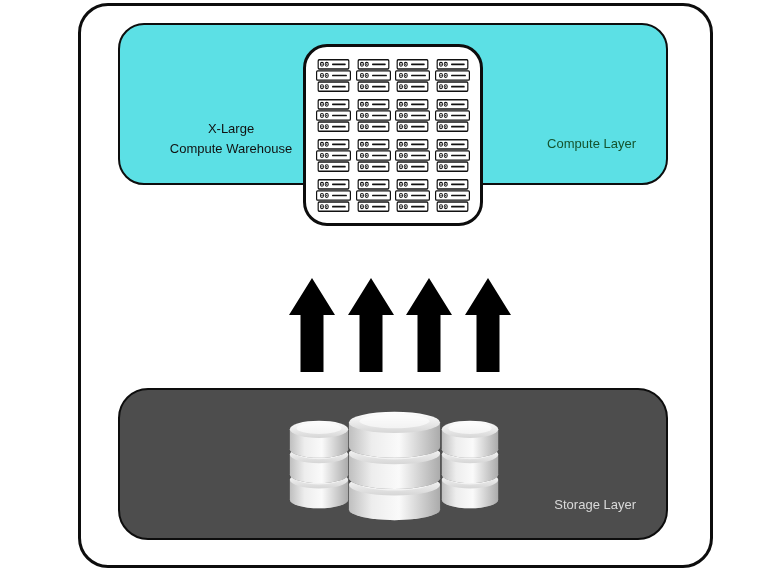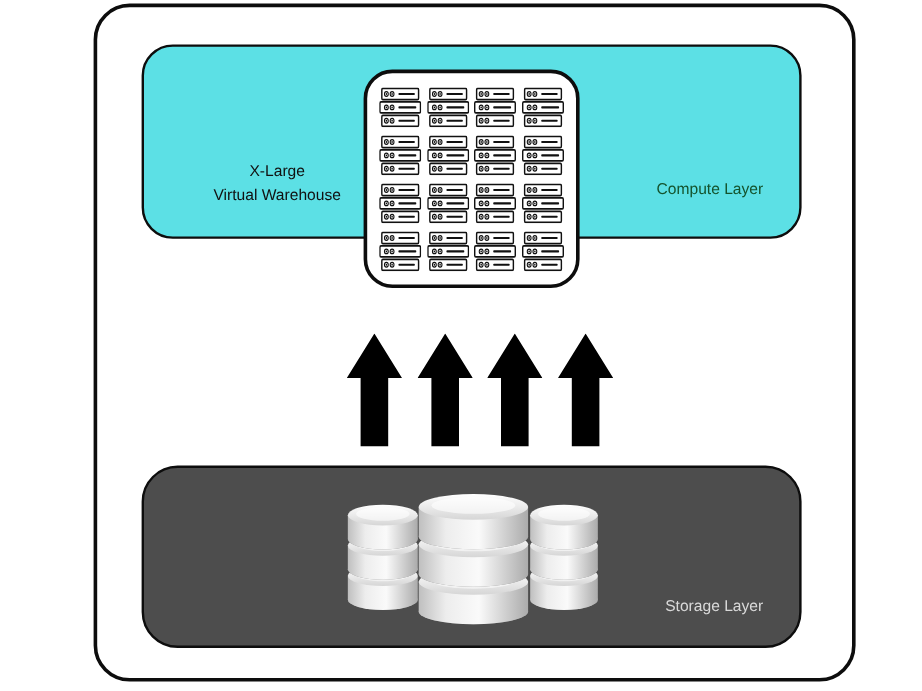--- a/index.html
+++ b/index.html
@@ -19,21 +19,21 @@
     width: 635px; height: 565px;
     border: 3px solid #0d0d0d;
     border-radius: 30px;
     background: #ffffff;
   }
 
   
   .compute-box {
     position: absolute;
     box-sizing: border-box;
-    left: 37px; top: 31px;
+    left: 37px; top: 17px;
     width: 550px; height: 162px;
     background: var(--compute-fill, #5CE0E5);
     border: 2px solid #0d0d0d;
     border-radius: 26px;
   }
   .warehouse-label {
     position: absolute;
     left: 4px; top: 94px;
     width: 214px;
     text-align: center;
@@ -164,21 +164,21 @@
         <polygon fill="currentColor" points="23,0 46,37 34.5,37 34.5,94 11.5,94 11.5,37 0,37"></polygon>
       </g>
     </defs>
   </svg>
 
   <div class="outer-box">
 
     <div class="compute-box">
       <div class="warehouse-label">
         <div>X-Large</div>
-        <div>Virtual Warehouse</div>
+        <div>Compute Warehouse</div>
       </div>
 
       <div class="server-box">
         <div class="server-grid">
           <svg class="server-stack" viewBox="0 0 44 34" preserveAspectRatio="none">
               <use href="#sym-server-stack"></use>
             </svg>
         <svg class="server-stack" viewBox="0 0 44 34" preserveAspectRatio="none">
               <use href="#sym-server-stack"></use>
             </svg>

